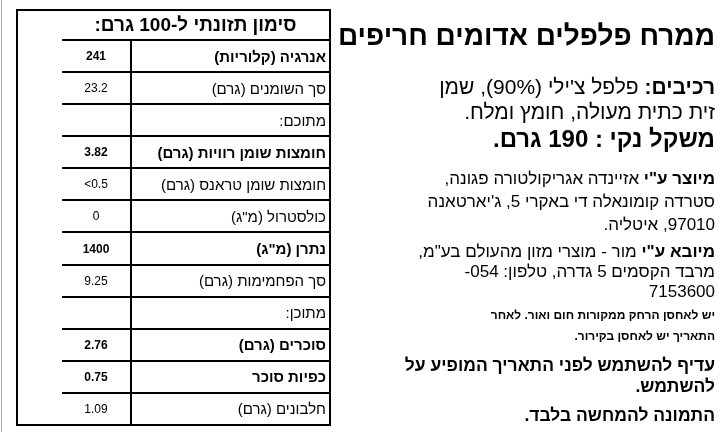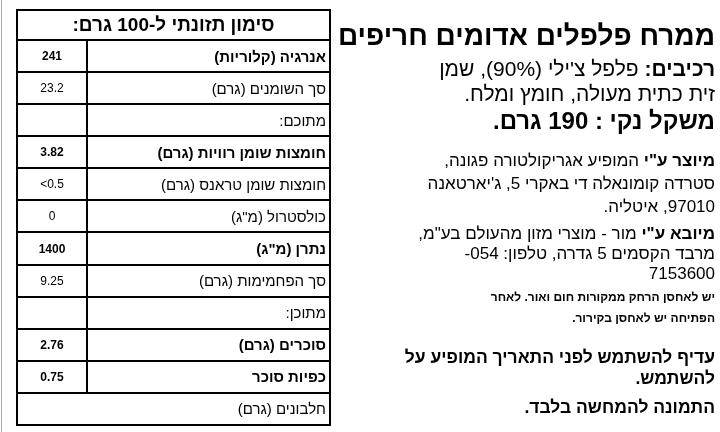--- a/index.html
+++ b/index.html
@@ -7,21 +7,21 @@
     width:720px;height:432px;position:relative;overflow:hidden;
     background:#ffffff;color:#000;
     font-family:"Liberation Sans","DejaVu Sans",sans-serif;
   }
   .edge-line{position:absolute;left:1px;top:0;width:1px;height:432px;background:#aaaaaa;}
 
   
   .ntable{
     position:absolute;left:16px;top:9px;width:315px;height:417px;
     border:2px solid #000;box-sizing:border-box;
-    display:flex;flex-direction:column;background:#fff;
+    display:flex;flex-direction:column;background:#fff;padding-left:44px;
   }
   .thead{
     height:28px;flex:0 0 28px;display:flex;align-items:center;justify-content:center;
     font-weight:bold;font-size:19px;direction:rtl;
   }
   .trow{flex:1;display:flex;border-top:2px solid #000;min-height:0;}
   .tval{
     width:70px;flex:0 0 70px;border-right:2px solid #000;box-sizing:border-box;
     display:flex;align-items:center;justify-content:center;
     font-size:12px;direction:ltr;
@@ -33,26 +33,26 @@
   .trow.b .tval,.trow.b .tlabel{font-weight:bold;}
 
   
   .info{
     position:absolute;left:334px;top:0;right:5px;
     direction:rtl;text-align:right;
   }
   .title{
     margin:16px 0 0 0;font-size:28px;font-weight:bold;line-height:40px;white-space:nowrap;
   }
-  .ingredients{font-size:21px;line-height:25px;}
+  .ingredients{margin-top:18px;font-size:21px;line-height:25px;}
   .weight{font-size:24px;font-weight:bold;line-height:30px;}
   .manufacturer{margin-top:13px;font-size:17px;line-height:23px;}
   .importer{margin-top:6px;font-size:17px;line-height:20px;}
   .storage{margin-top:3px;font-size:12px;font-weight:bold;line-height:21px;}
-  .bestbefore{margin-top:18px;font-size:17.5px;font-weight:bold;line-height:21px;}
+  .bestbefore{margin-top:8px;font-size:17.5px;font-weight:bold;line-height:21px;}
   .disclaimer{margin-top:8px;font-size:17.5px;font-weight:bold;line-height:21px;}
   .bb{font-weight:bold;}
   .line{display:block;}
 </style>
 </head>
 <body>
 
 <div class="edge-line"></div>
 
 <div class="ntable">
@@ -96,49 +96,50 @@
   </div>
   <div class="trow b">
     <div class="tval">2.76</div>
     <div class="tlabel">סוכרים (גרם)</div>
   </div>
   <div class="trow b">
     <div class="tval">0.75</div>
     <div class="tlabel">כפיות סוכר</div>
   </div>
   <div class="trow">
+    <div class="tval">1.09</div>
     <div class="tlabel">חלבונים (גרם)</div>
   </div>
 </div>
 
 <div class="info">
   <div class="title">ממרח פלפלים אדומים חריפים</div>
 
   <div class="ingredients">
     <span class="line"><span class="bb">רכיבים:</span><span> פלפל צ'ילי (90%), שמן</span></span>
     <span class="line">זית כתית מעולה, חומץ ומלח.</span>
   </div>
 
   <div class="weight">משקל נקי : 190 גרם.</div>
 
   <div class="manufacturer">
-    <span class="line"><span class="bb">מיוצר ע"י</span><span> המופיע אגריקולטורה פגונה,</span></span>
+    <span class="line"><span class="bb">מיוצר ע"י</span><span> אזיינדה אגריקולטורה פגונה,</span></span>
     <span class="line">סטרדה קומונאלה די באקרי 5, ג'יארטאנה</span>
     <span class="line">97010, איטליה.</span>
   </div>
 
   <div class="importer">
     <span class="line"><span class="bb">מיובא ע"י</span><span> מור - מוצרי מזון מהעולם בע"מ,</span></span>
     <span class="line">מרבד הקסמים 5 גדרה, טלפון: 054-</span>
     <span class="line">7153600</span>
   </div>
 
   <div class="storage">
     <span class="line">יש לאחסן הרחק ממקורות חום ואור. לאחר</span>
-    <span class="line">הפתיחה יש לאחסן בקירור.</span>
+    <span class="line">התאריך יש לאחסן בקירור.</span>
   </div>
 
   <div class="bestbefore">
     <span class="line">עדיף להשתמש לפני התאריך המופיע על</span>
     <span class="line">להשתמש.</span>
   </div>
 
   <div class="disclaimer">התמונה להמחשה בלבד.</div>
 </div>
 

